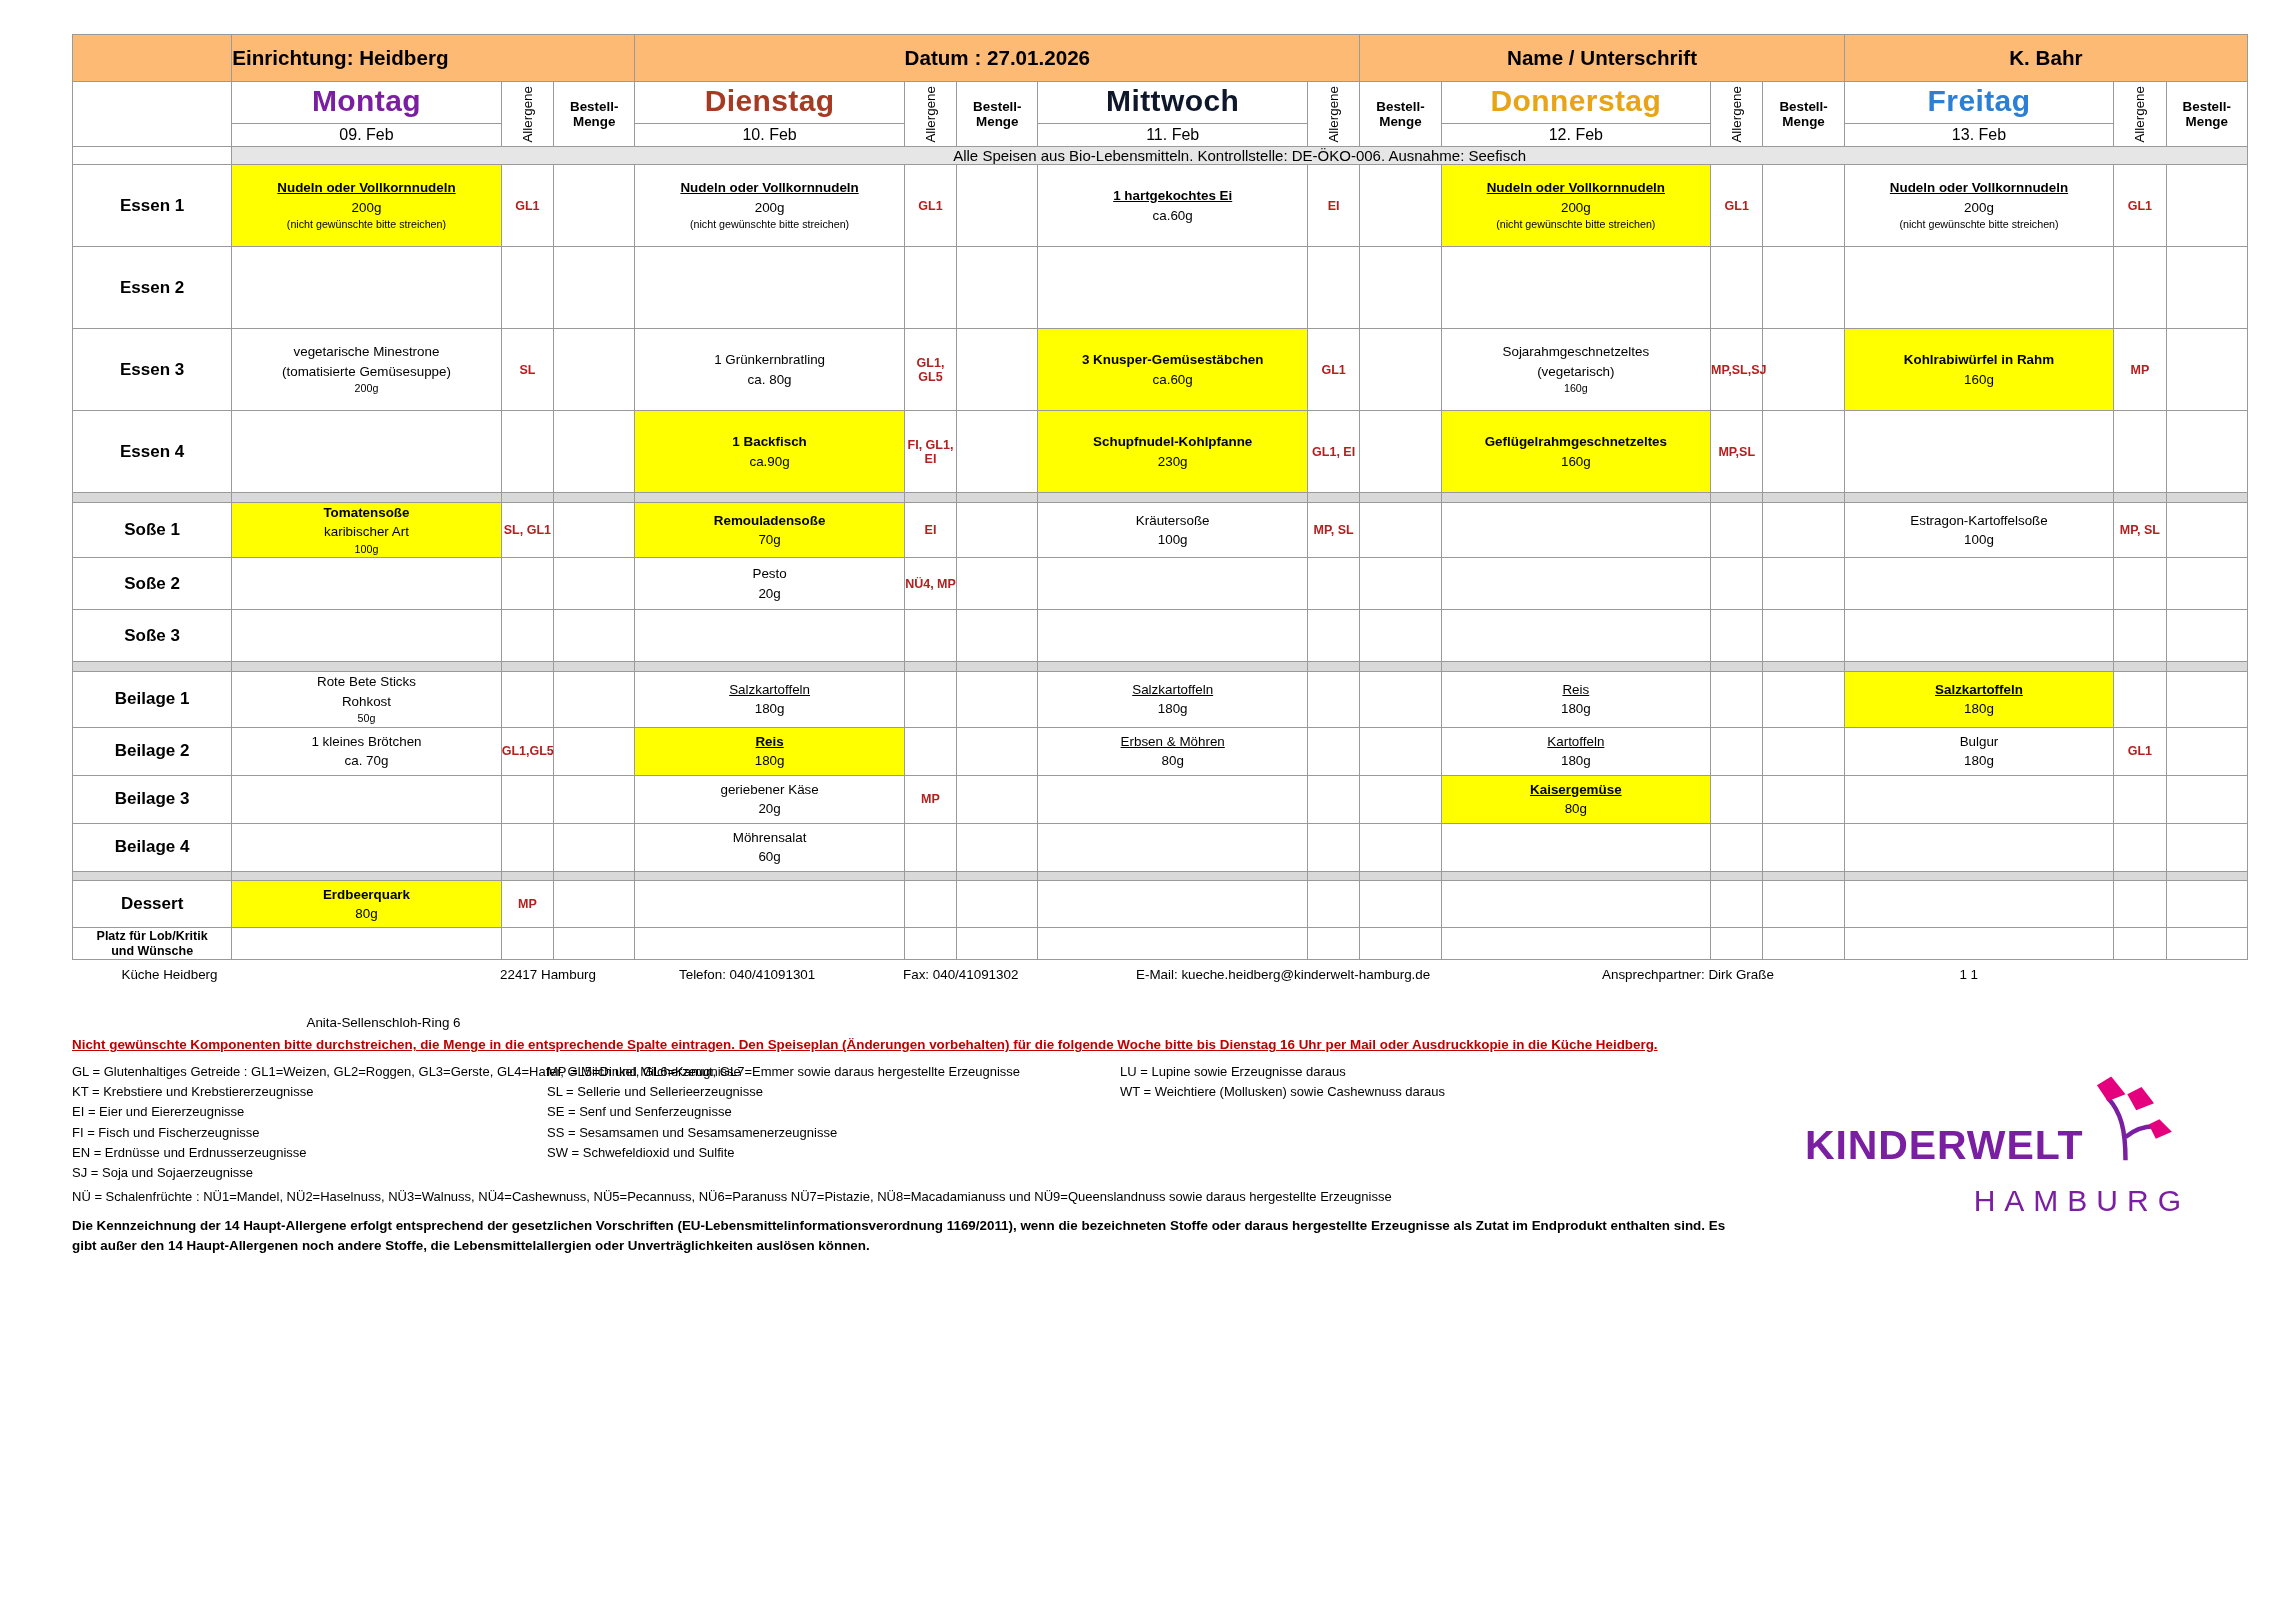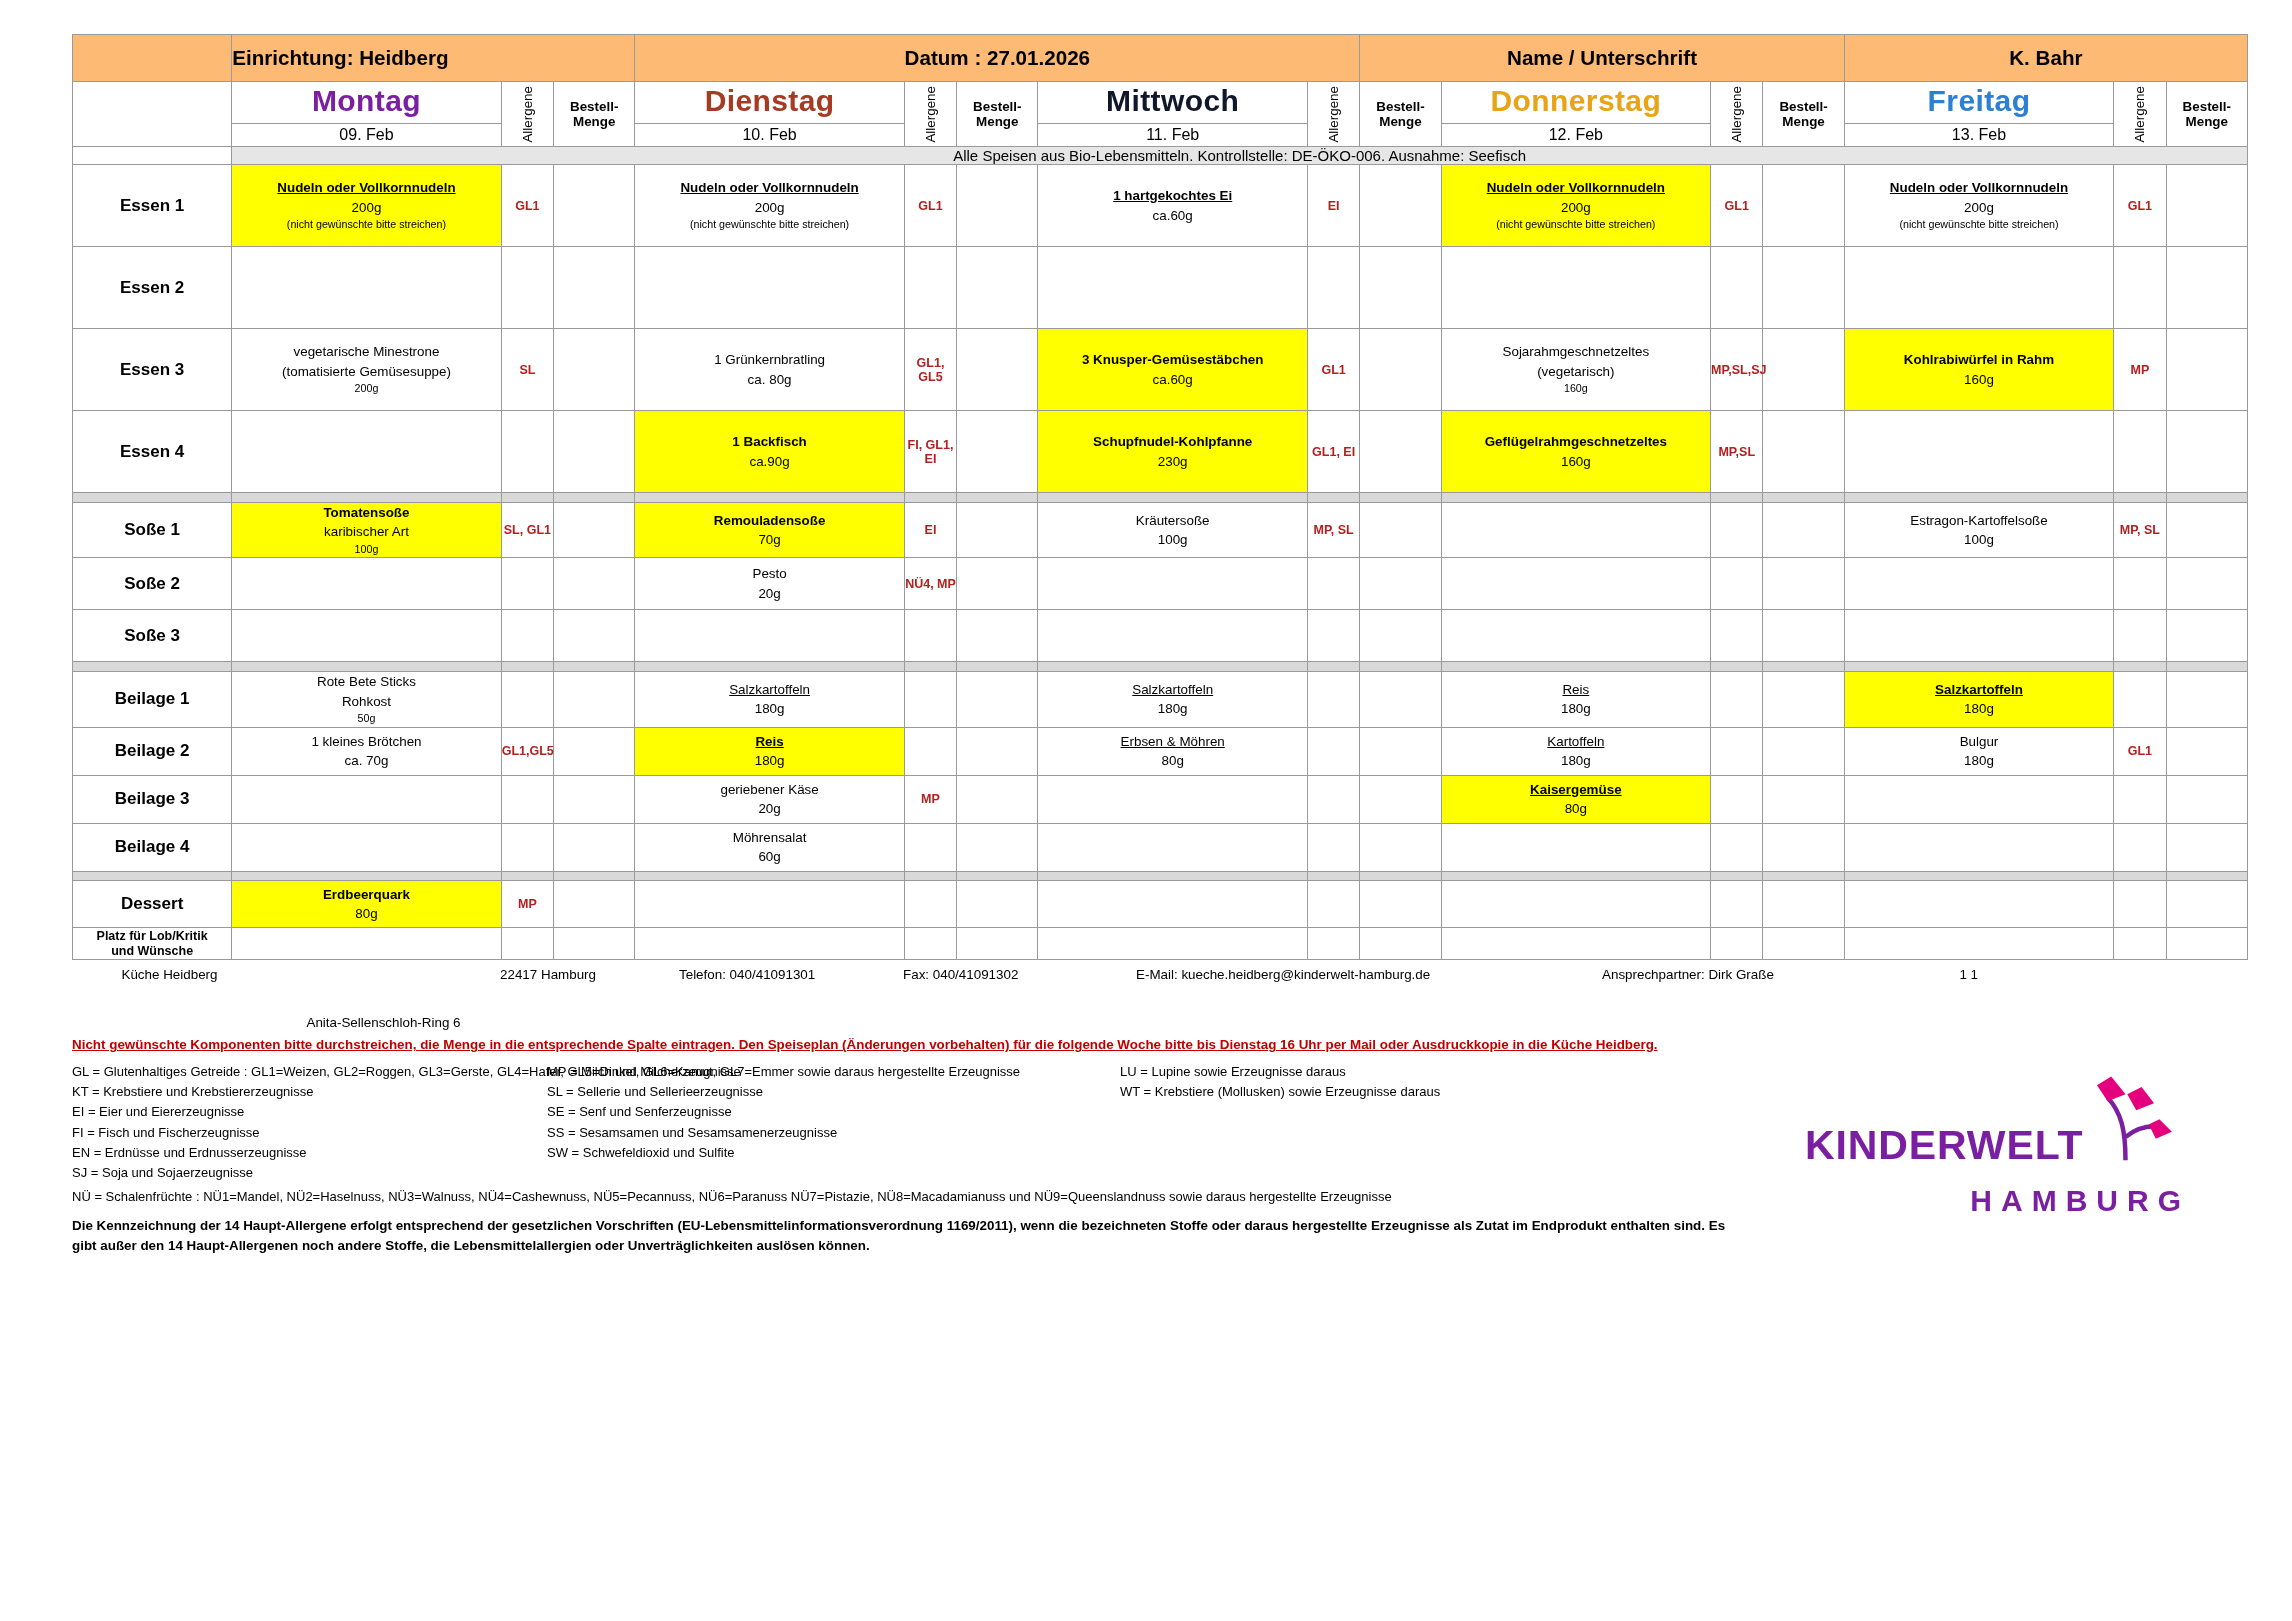--- a/index.html
+++ b/index.html
@@ -70,21 +70,21 @@
   .lg-cols { display:flex; gap:0; }
   .lg-col1 { width:475px; }
   .lg-col2 { width:573px; }
   .lg-col3 { width:627px; }
   .lg-line { white-space:nowrap; }
   .legend .nu-line { padding-top:3.6px; }
   .legend .para { padding-top:9px; font-size:13.4px; font-weight:bold; line-height:1.5; max-width:1666px; }
 
   .logo { position:absolute; right:54px; bottom:32px; width:385px; text-align:left; }
   .logo .kw { font-size:41px; font-weight:bold; color:#7b1fa2; letter-spacing:0.9px; }
-  .logo .hh { font-size:30px; font-weight:bold; color:#7b1fa2; letter-spacing:9px; text-align:right; }
+  .logo .hh { font-size:30px; font-weight:normal; color:#7b1fa2; letter-spacing:9px; text-align:right; }
   .flower { position:absolute; right:10.7px; top:-47px; }
 </style>
 </head>
 <body>
 
 <div class="page">
 
   <table class="menu">
     <colgroup>
       <col class="c-row">
@@ -578,21 +578,21 @@
         </div>
       <div class="lg-col2" id="lg2">
           <div class="lg-line">MP = Milch und Milcherzeugnisse</div>
           <div class="lg-line">SL = Sellerie und Sellerieerzeugnisse</div>
           <div class="lg-line">SE = Senf und Senferzeugnisse</div>
           <div class="lg-line">SS = Sesamsamen und Sesamsamenerzeugnisse</div>
           <div class="lg-line">SW = Schwefeldioxid und Sulfite</div>
         </div>
       <div class="lg-col3" id="lg3">
           <div class="lg-line">LU = Lupine sowie Erzeugnisse daraus</div>
-          <div class="lg-line">WT = Krebstiere (Mollusken) sowie Erzeugnisse daraus</div>
+          <div class="lg-line">WT = Weichtiere (Mollusken) sowie Cashewnuss daraus</div>
         </div>
     </div>
     <div class="nu-line">NÜ = Schalenfrüchte :   NÜ1=Mandel, NÜ2=Haselnuss, NÜ3=Walnuss, NÜ4=Cashewnuss, NÜ5=Pecannuss, NÜ6=Paranuss NÜ7=Pistazie, NÜ8=Macadamianuss und NÜ9=Queenslandnuss sowie daraus hergestellte Erzeugnisse</div>
     <div class="para">Die Kennzeichnung der 14 Haupt-Allergene erfolgt entsprechend der gesetzlichen Vorschriften (EU-Lebensmittelinformationsverordnung 1169/2011), wenn die bezeichneten Stoffe oder daraus hergestellte Erzeugnisse als Zutat im Endprodukt enthalten sind. Es gibt außer den 14 Haupt-Allergenen noch andere Stoffe, die Lebensmittelallergien oder Unverträglichkeiten auslösen können.</div>
 
     <div class="logo">
       <div class="flower">
         <svg width="107" height="99" viewBox="0 0 120 110">
           <g fill="none" stroke="#7b1fa2" stroke-width="5">
             <path d="M60 104 C60 70 55 50 40 34"></path>

